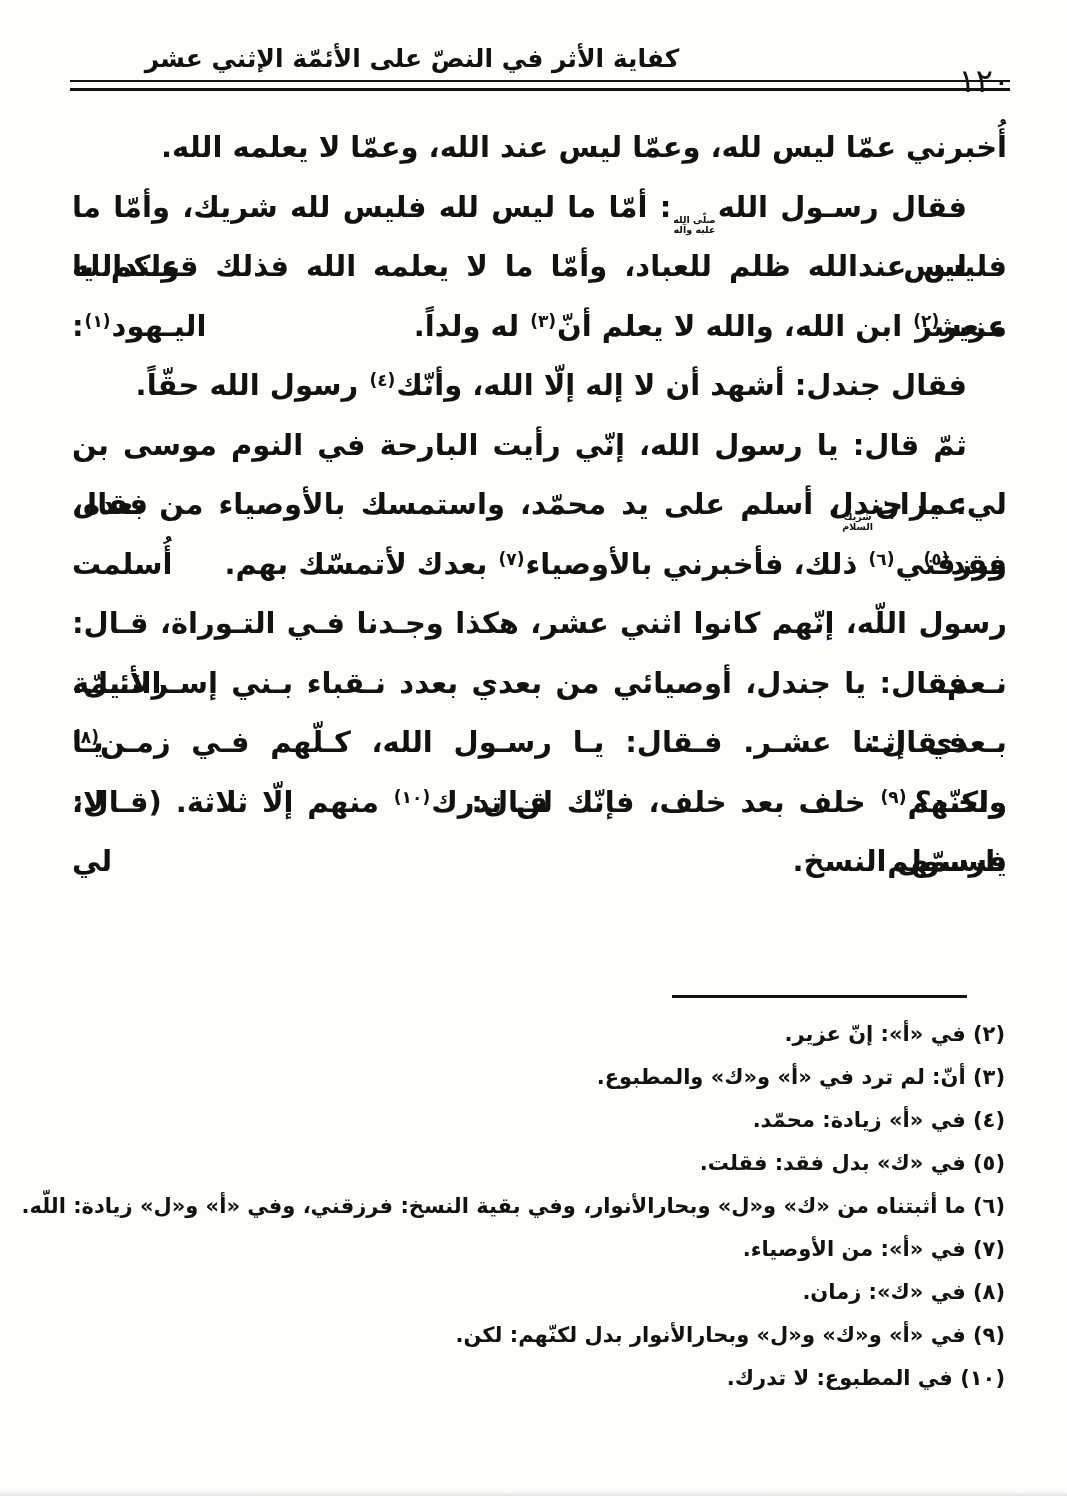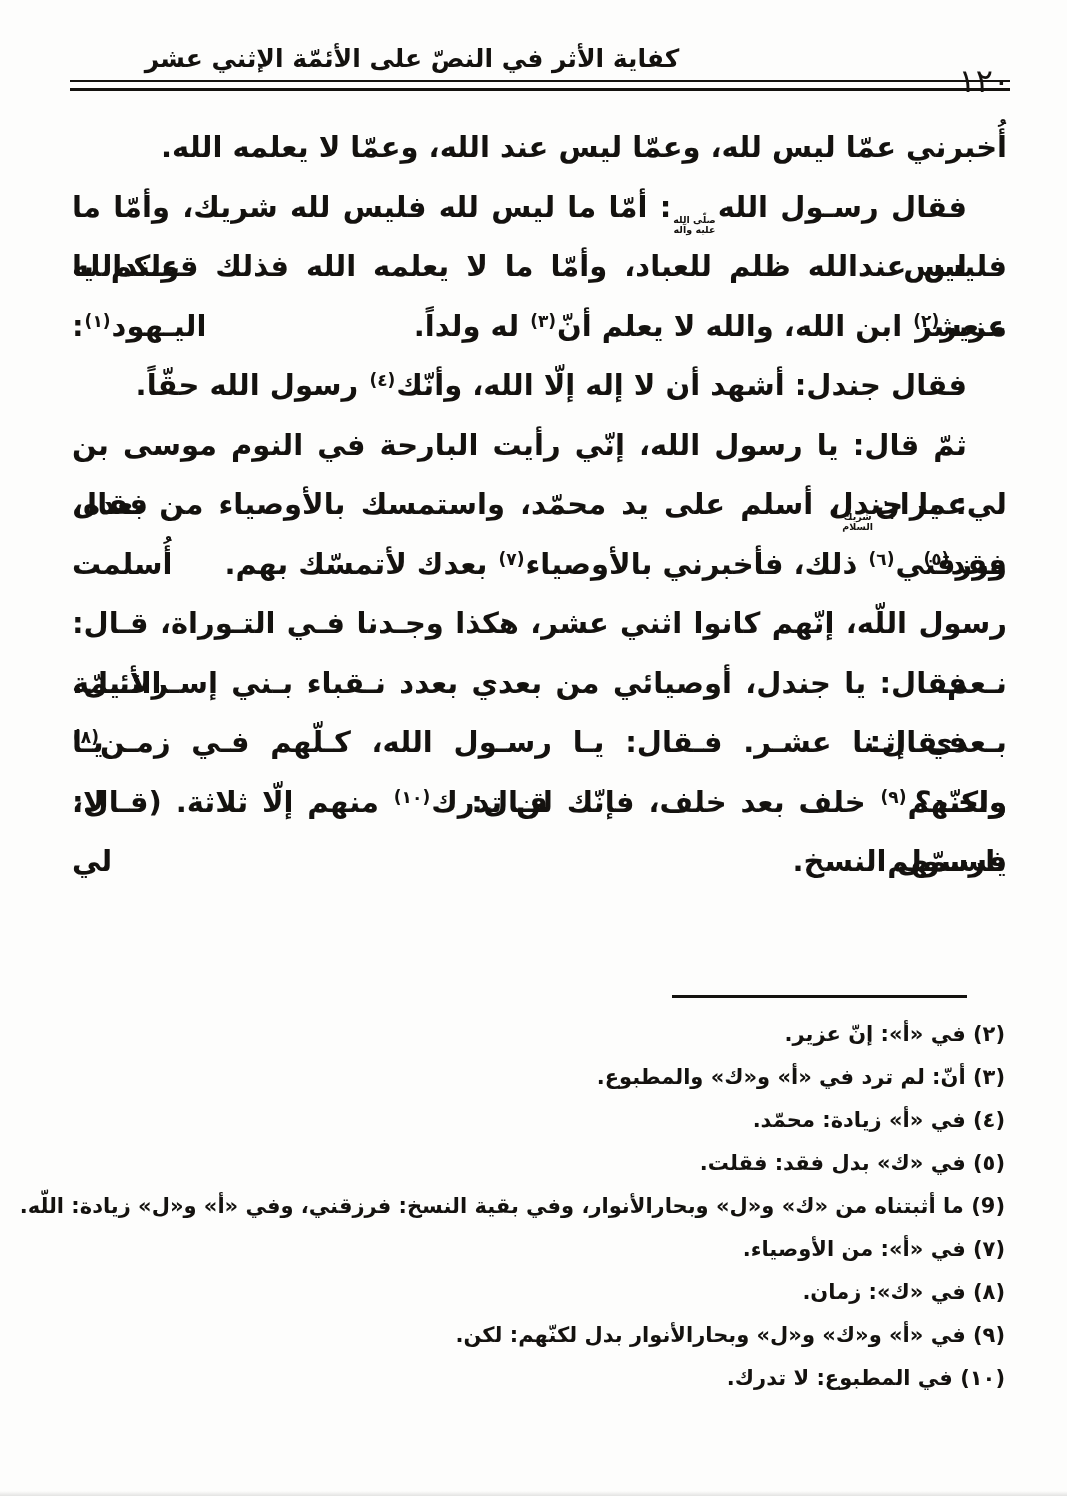--- a/index.html
+++ b/index.html
@@ -150,21 +150,21 @@
       <div class="body-line">يارسول النسخ.</div>
     </div>
 
   <div class="footnote-sep"></div>
 
   <div class="footnotes">
       <div class="footnote-line">(٢) في «أ»: إنّ عزير.</div>
       <div class="footnote-line">(٣) أنّ: لم ترد في «أ» و«ك» والمطبوع.</div>
       <div class="footnote-line">(٤) في «أ» زيادة: محمّد.</div>
       <div class="footnote-line">(٥) في «ك» بدل فقد: فقلت.</div>
-      <div class="footnote-line">(9) ما أثبتناه من «ك» و«ل» وبحارالأنوار، وفي بقية النسخ: فرزقني، وفي «أ» و«ل» زيادة: اللّه.</div>
+      <div class="footnote-line">(٦) ما أثبتناه من «ك» و«ل» وبحارالأنوار، وفي بقية النسخ: فرزقني، وفي «أ» و«ل» زيادة: اللّه.</div>
       <div class="footnote-line">(٧) في «أ»: من الأوصياء.</div>
       <div class="footnote-line">(٨) في «ك»: زمان.</div>
       <div class="footnote-line">(٩) في «أ» و«ك» و«ل» وبحارالأنوار بدل لكنّهم: لكن.</div>
       <div class="footnote-line">(١٠) في المطبوع: لا تدرك.</div>
     </div>
 
   <div class="scan-edge"></div>
 </div>
 
 </body></html>

